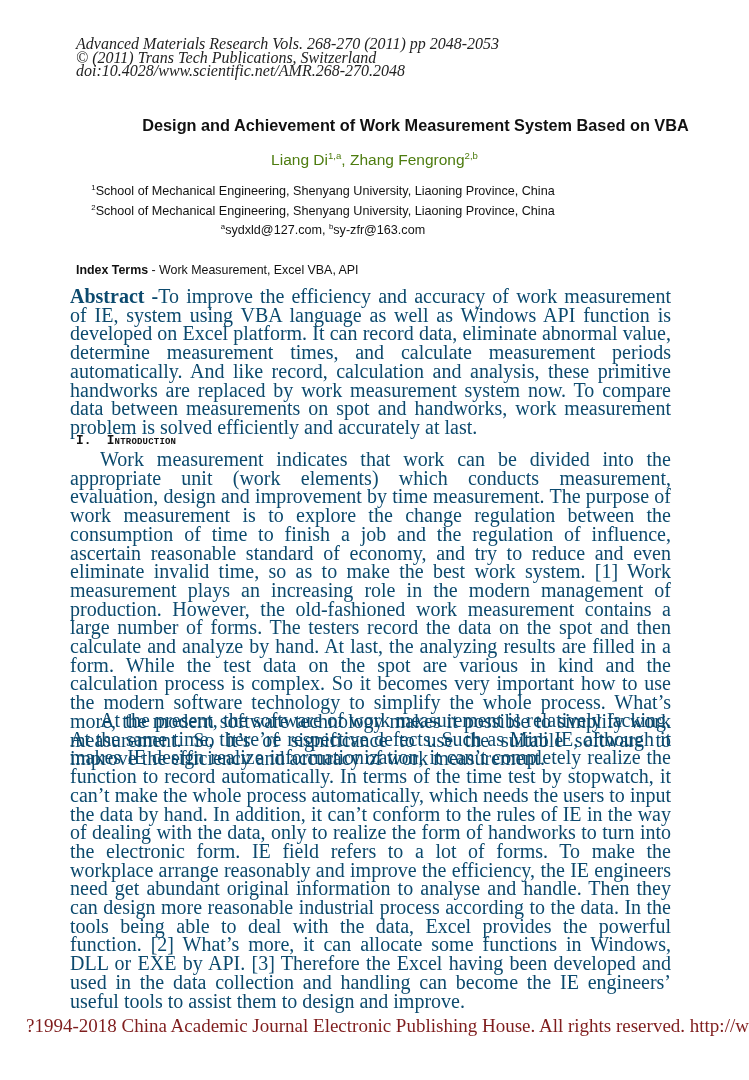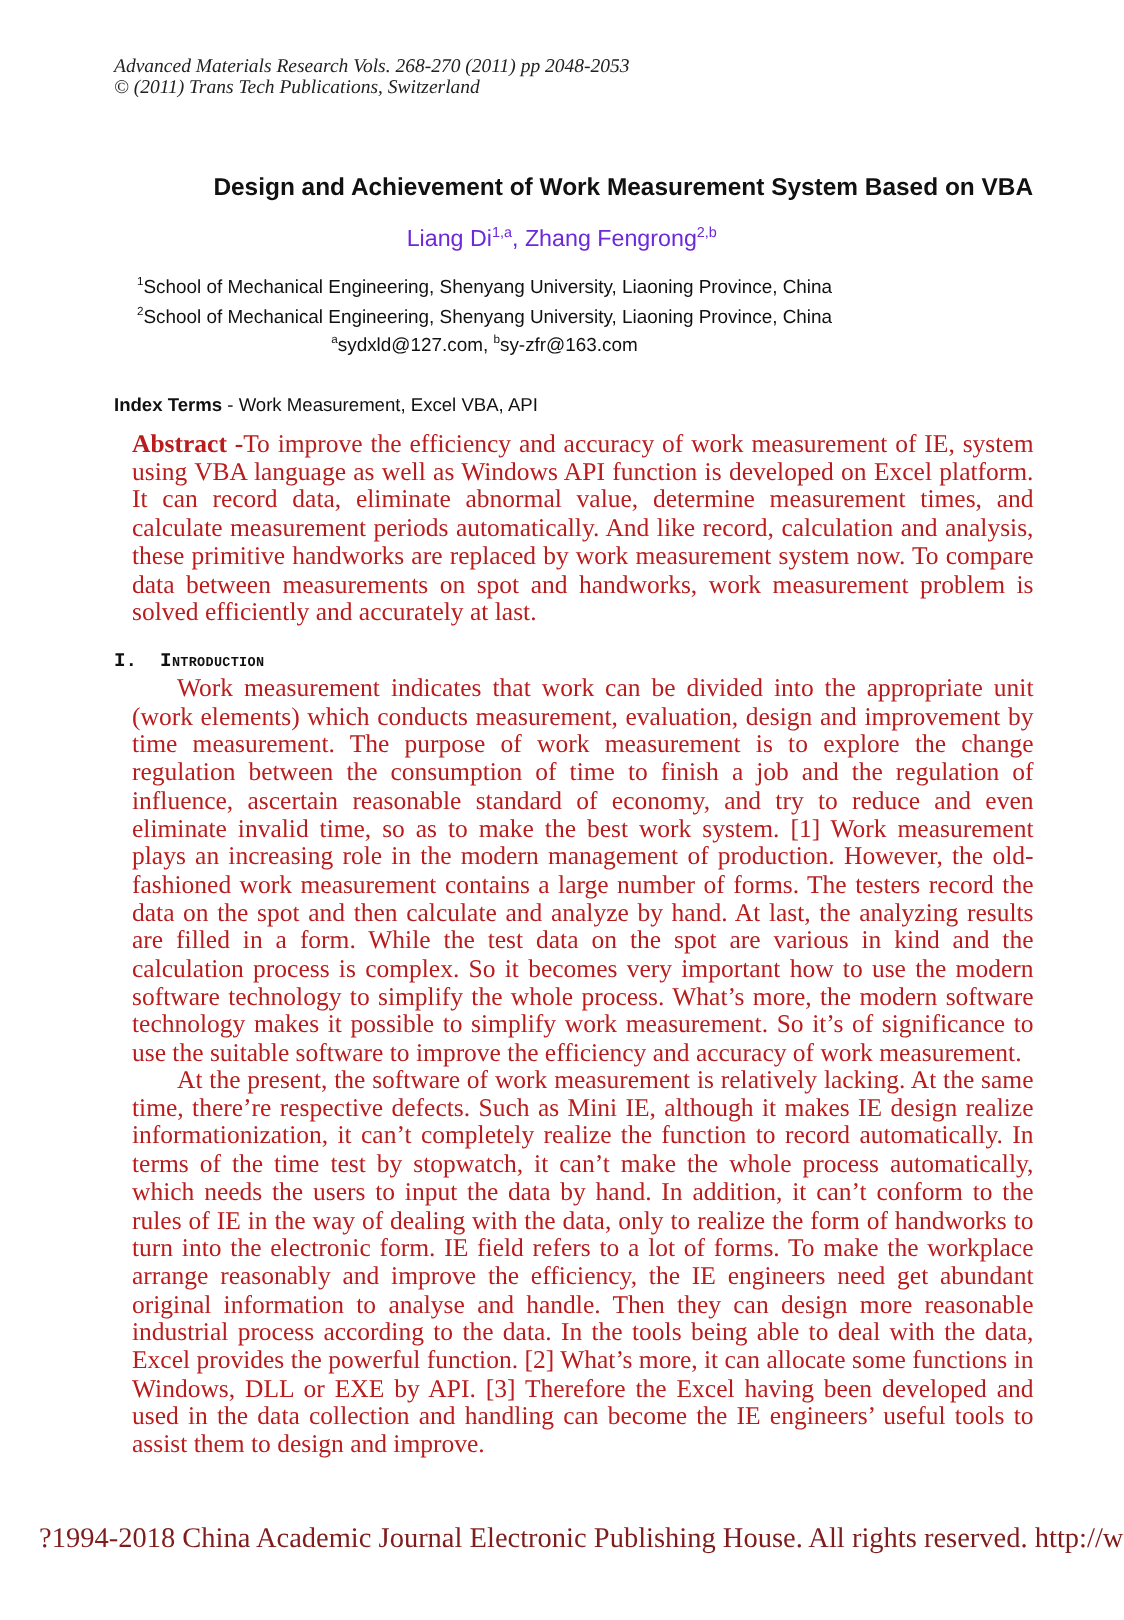--- a/index.html
+++ b/index.html
@@ -1,65 +1,66 @@
 <!DOCTYPE html>
 <html><head>
 <meta charset="utf-8">
 <style>
   html, body { margin: 0; padding: 0; background: #ffffff; }
   body { width: 749px; height: 1080px; position: relative; overflow: hidden; color: #111; }
   .header-meta {
     position: absolute; left: 76px; top: 37px;
     font-family: "Liberation Serif", serif; font-style: italic;
-    font-size: 13px; line-height: 13.5px; color: #222;
+    font-size: 16px; line-height: 13.5px; color: #222;
   }
   .title {
     position: absolute; left: 0; width: 749px; top: 116px; text-align: center;
     font-family: "Liberation Sans", sans-serif; font-weight: bold; font-size: 16.3px;
     color: #111;
     padding-left: 41px;
   }
   .authors {
     position: absolute; left: 0; width: 749px; top: 151px; text-align: center;
-    font-family: "Liberation Sans", sans-serif; font-size: 15.5px; color: #6d28d9;
+    font-family: "Liberation Sans", sans-serif; font-size: 15.5px; color: #4d7c0f;
   }
   .affil {
     position: absolute; left: 0; width: 646px; text-align: center;
     font-family: "Liberation Sans", sans-serif; font-size: 12.6px; color: #111;
   }
   sup { font-size: 0.62em; vertical-align: super; line-height: 0; }
   .index-terms {
     position: absolute; left: 76px; top: 263px;
     font-family: "Liberation Sans", sans-serif; font-size: 12.4px; color: #111;
   }
   .index-terms b { font-weight: bold; }
   .para {
-    position: absolute; left: 88px; width: 601px;
-    font-family: "Liberation Serif", serif; font-size: 17px; line-height: 18.7px;
-    text-align: justify; color: #b91c1c;
+    position: absolute; left: 70px; width: 601px;
+    font-family: "Liberation Serif", serif; font-size: 20px; line-height: 18.7px;
+    text-align: justify; color: #0c4a6e;
   }
   .para.indent { text-indent: 30px; }
   .abstract b { font-weight: bold; }
   .section-heading {
     position: absolute; left: 76px; top: 433px;
     font-family: Liberation Mono, monospace; font-weight: bold; font-size: 12.8px;
     color: #111;
   }
   .section-heading .sc { font-variant: small-caps; letter-spacing: 0.2px; }
   .footer-copy {
     position: absolute; left: 26px; top: 1015px; white-space: nowrap;
     font-family: "Liberation Serif", serif; font-size: 19px; color: #7f1d1d;
   }
 </style>
 </head>
 <body>
 
 <div class="header-meta">
   <div>Advanced Materials Research Vols. 268-270 (2011) pp 2048-2053</div>
   <div>© (2011) Trans Tech Publications, Switzerland</div>
+  <div>doi:10.4028/www.scientific.net/AMR.268-270.2048</div>
 </div>
 
 <div class="title">Design and Achievement of Work Measurement System Based on VBA</div>
 
 <div class="authors">
   <span>Liang Di</span><sup>1,a</sup><span>, </span><span>Zhang Fengrong</span><sup>2,b</sup>
 </div>
 
 <div class="affil" style="top:184px;">
   <sup>1</sup><span>School of Mechanical Engineering, Shenyang University, Liaoning Province, China</span>

